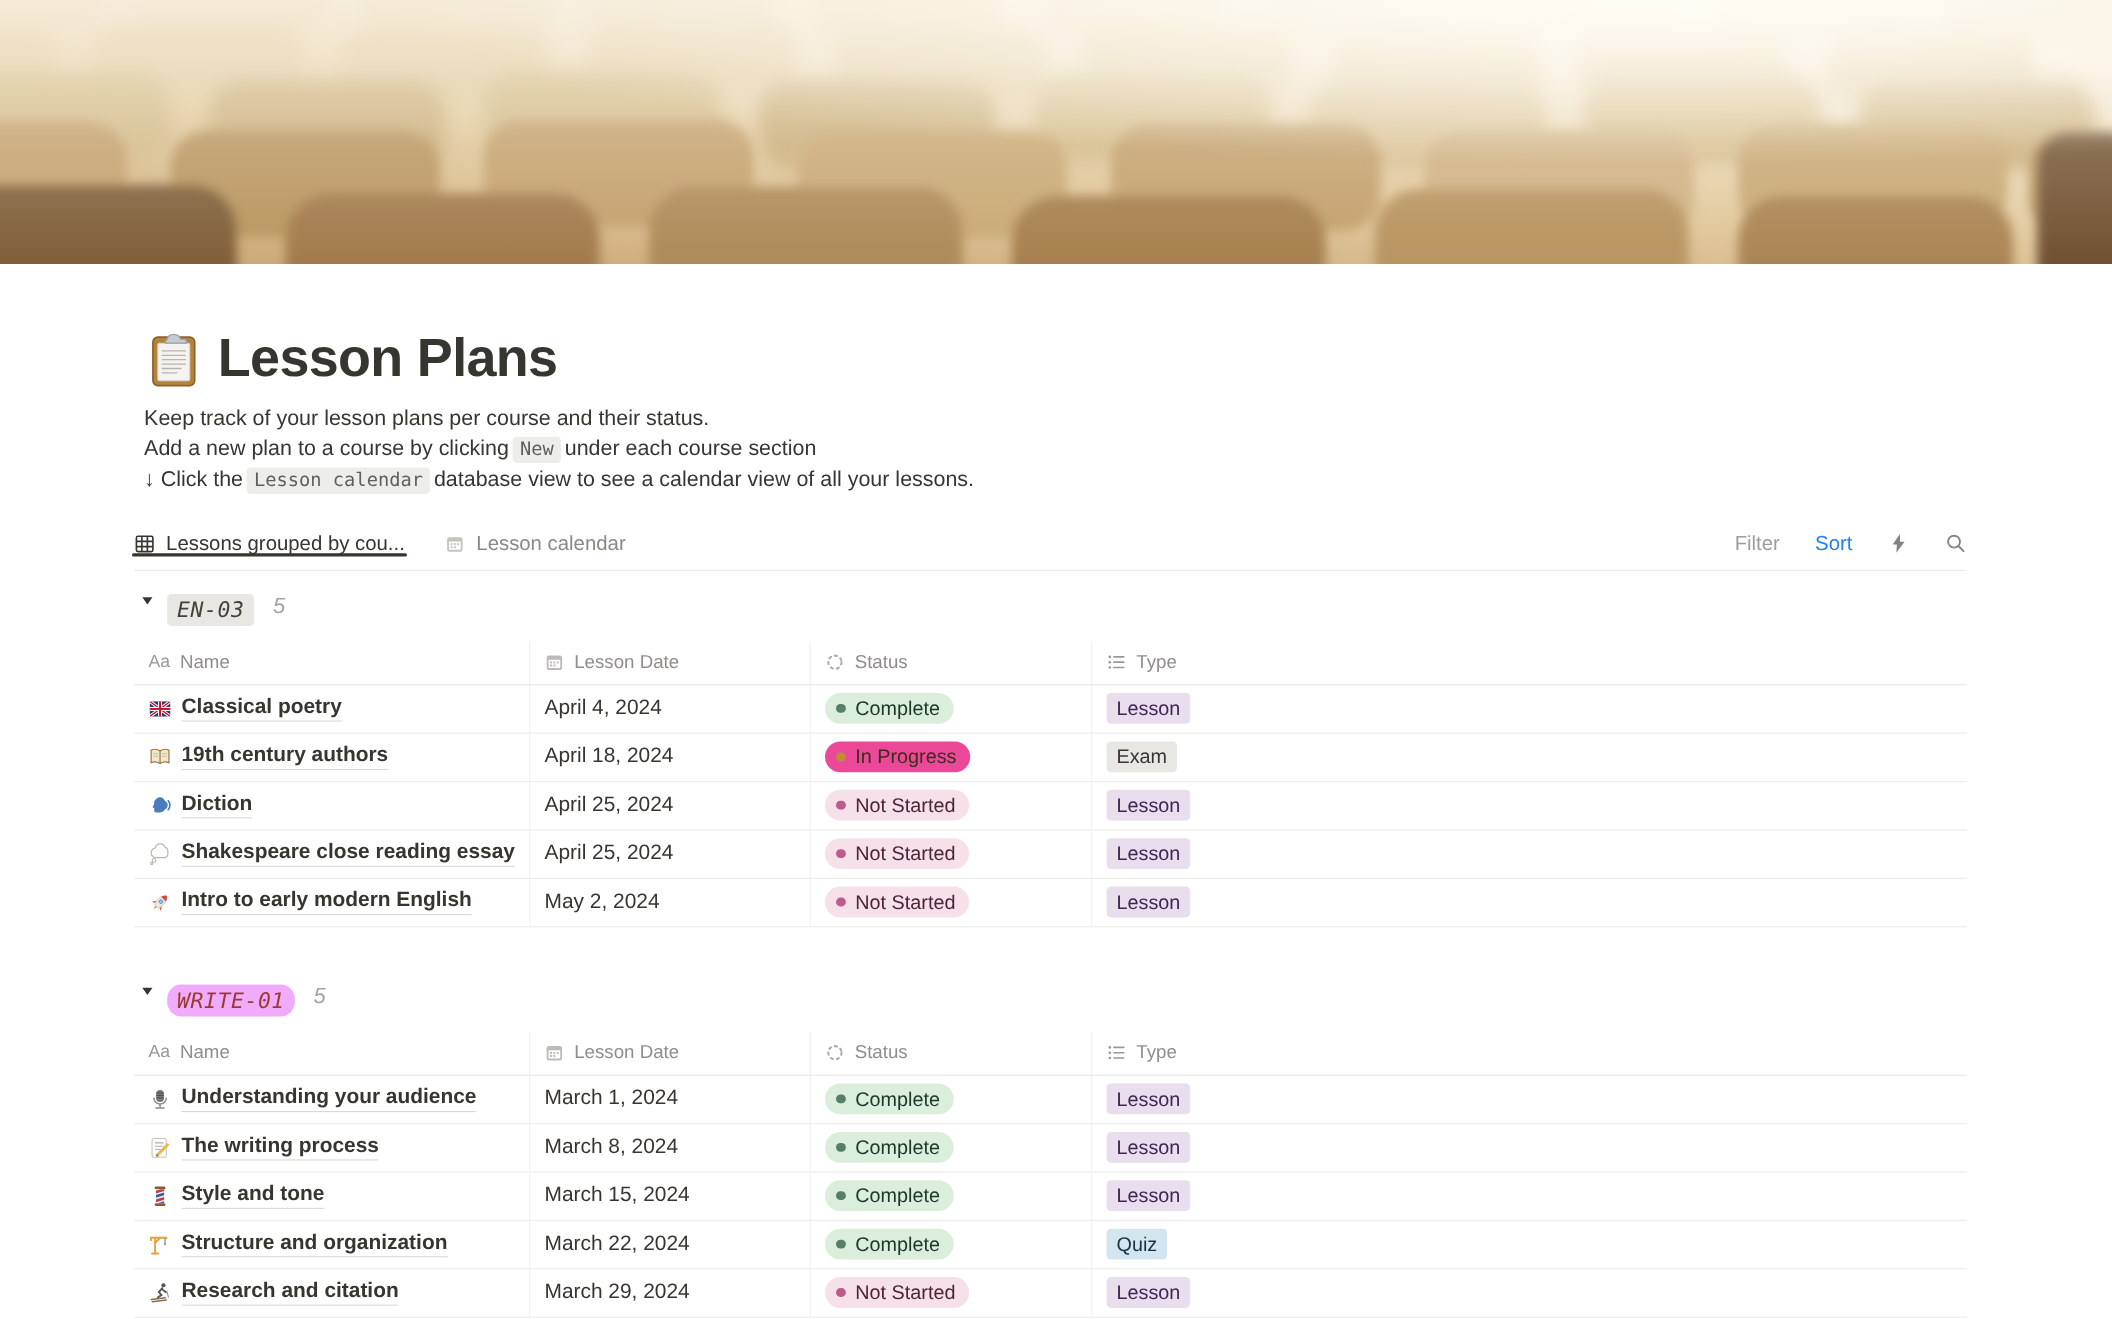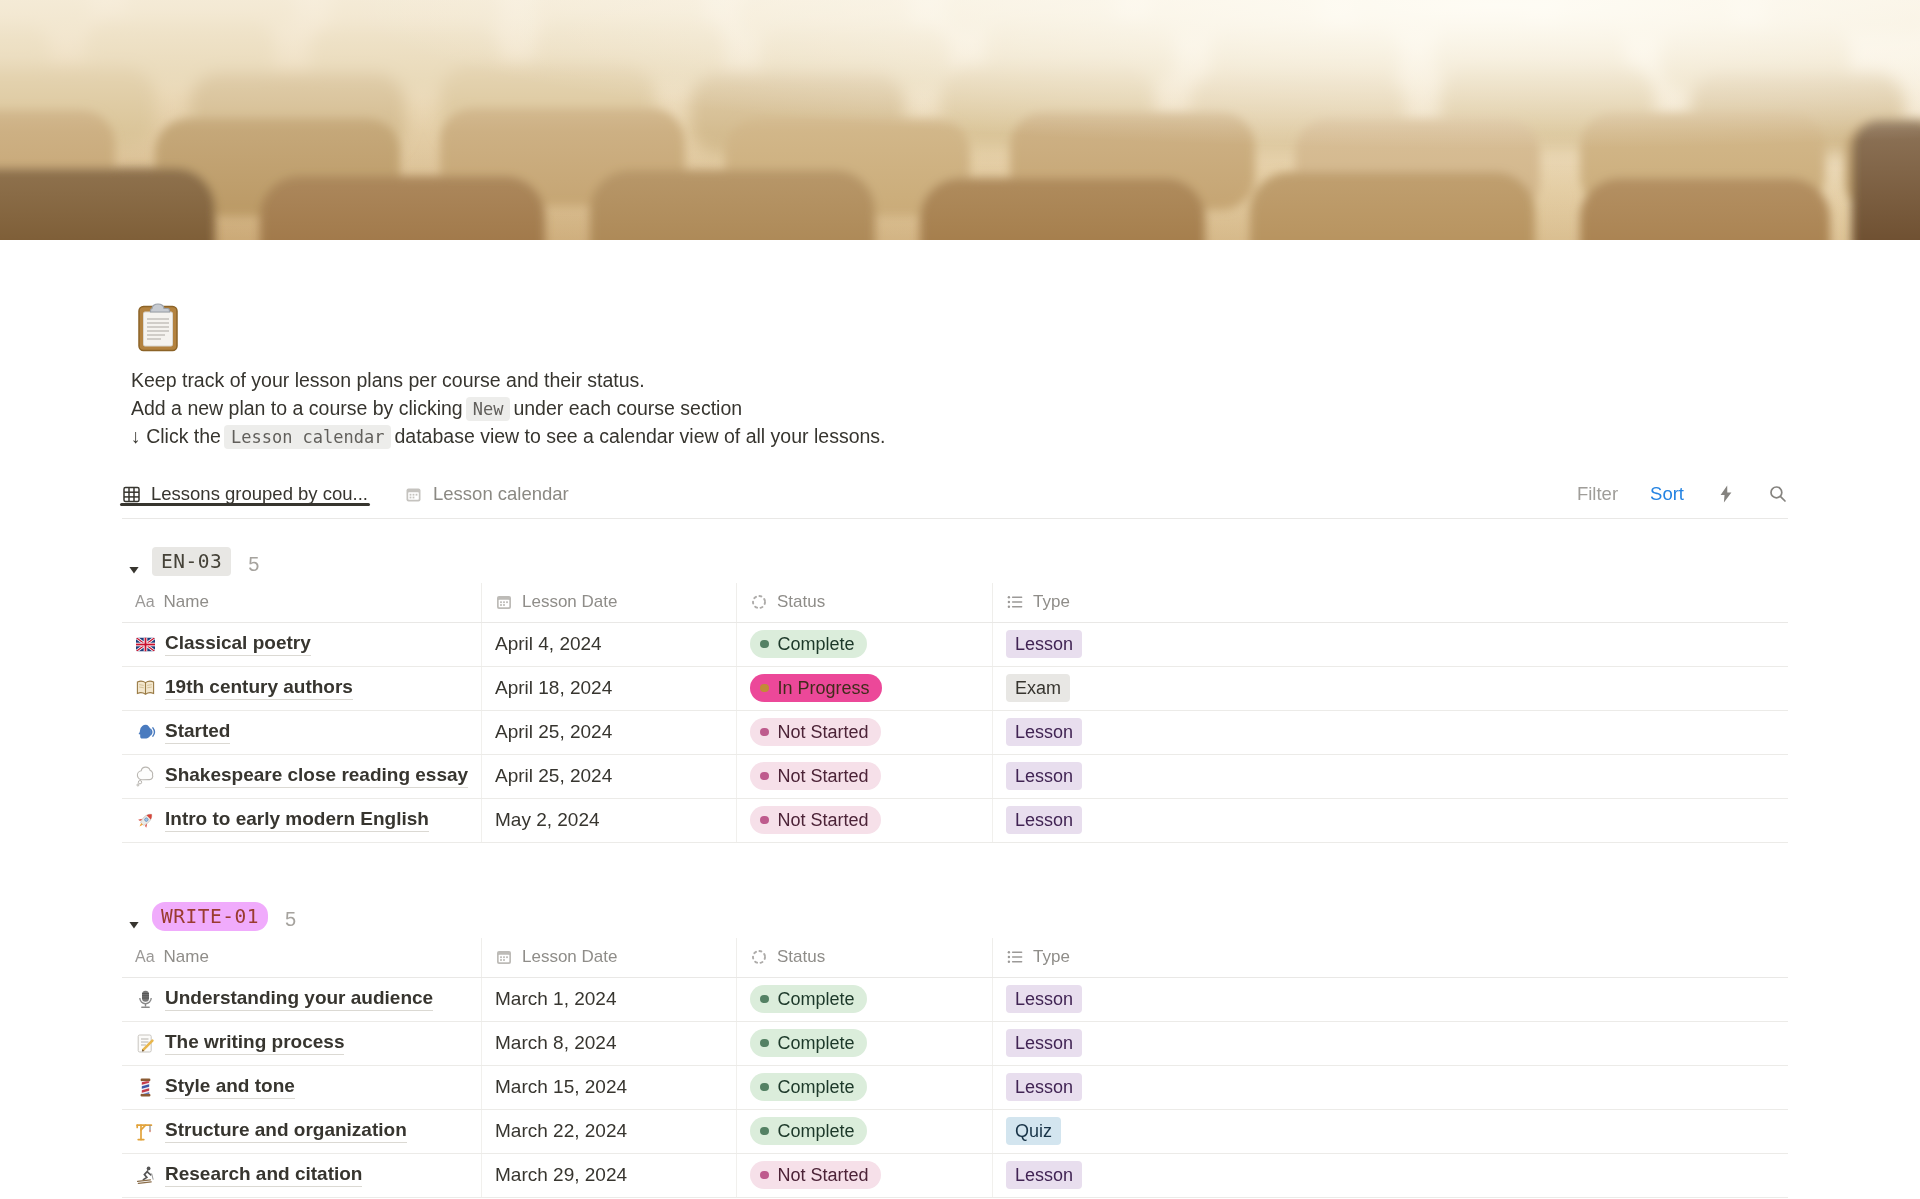--- a/index.html
+++ b/index.html
@@ -29,21 +29,21 @@
   .tab.active{color:#37352F;font-weight:500;}
   .tab.active::after{content:"";position:absolute;left:-2px;right:-2px;bottom:-1px;height:2.6px;
     background:#37352F;border-radius:2px;}
   .controls{display:flex;align-items:center;gap:32px;font-size:18.5px;color:#9f9d99;}
   .controls .sort{font-weight:400;}
   .icon{display:inline-flex;align-items:center;justify-content:center;line-height:0;}
   .icon svg{display:block;}
   
   .group:first-child{margin-top:21px;}
   .group + .group{margin-top:52px;}
-  .group-header{display:flex;align-items:flex-end;height:36px;}
+  .group-header{display:flex;align-items:flex-start;height:36px;font-style:italic;}
   .toggle-btn{width:30px;display:inline-flex;align-items:center;cursor:pointer;padding-left:6px;box-sizing:border-box;}
   .badge{font-family:"DejaVu Sans Mono","Liberation Mono",monospace;font-size:19.5px;
     padding:3px 9px;border-radius:4px;letter-spacing:0.5px;}
   .count{margin-left:17px;font-size:20px;color:#A6A39E;}
   
   .thead{display:grid;grid-template-columns:359px 255px 256px 1fr;height:39px;margin-top:7px;
     border-bottom:1px solid #E9E8E6;color:#8f8d89;font-size:17px;}
   .th{display:flex;align-items:center;gap:9px;padding-left:13px;cursor:pointer;}
   .th .aa{font-size:16px;color:#9B9997;letter-spacing:0;}
   .th:not(:first-child){border-left:1px solid #EFEEEB;}
@@ -160,20 +160,21 @@
               <line x1="16" y1="19" x2="38" y2="19"></line>
               <line x1="16" y1="23" x2="38" y2="23"></line>
               <line x1="16" y1="27" x2="38" y2="27"></line>
               <line x1="16" y1="31" x2="38" y2="31"></line>
               <line x1="16" y1="35" x2="34" y2="35"></line>
               <line x1="16" y1="39" x2="30" y2="39"></line>
             </g>
             <path d="M21 8.5 a6 4.5 0 0 1 12 0 h3.5 a2 2 0 0 1 2 2 v1.5 h-19 v-1.5 a2 2 0 0 1 2-2 Z" fill="#C7CBD1" stroke="#9AA0A8" stroke-width="1.2"></path>
           </svg>
         </span>
+      <span class="page-title">Lesson Plans</span>
     </div>
     <div class="description">
         <div><span>Keep track of your lesson plans per course and their status.</span></div>
         <div><span>Add a new plan to a course by clicking</span><span class="code">New</span><span>under each course section</span></div>
         <div><span>↓ Click the</span><span class="code">Lesson calendar</span><span>database view to see a calendar view of all your lessons.</span></div>
       </div>
   </div>
 
   <div class="toolbar">
     <div class="tabs">
@@ -361,21 +362,21 @@
           <div class="td name">
             <span class="icon">
               <svg width="21" height="21" viewBox="0 0 21 21">
                 <path d="M12.3 3.1 a5.7 5.7 0 0 0 -7.3 5.4 c0 1.5 -0.8 2.4 -1.5 3.4 l1.7 0.7 v2.2 c0 1 0.8 1.8 1.8 1.8 h3.3 c2.8 0 5.2 -2.1 5.6 -4.9 c0.5 -3.4 -0.9 -6.7 -3.6 -8.6 Z" fill="#4A7BBF"></path>
                 <g stroke="#4A7BBF" stroke-width="1.4" fill="none" stroke-linecap="round">
                   <path d="M15.6 7.2 a4.3 4.3 0 0 1 0 5.6"></path>
                   <path d="M17.9 5.8 a7 7 0 0 1 0 8.4"></path>
                 </g>
               </svg>
             </span>
-            <span class="name-text">Started</span>
+            <span class="name-text">Diction</span>
           </div>
           <div class="td date">
             <span>April 25, 2024</span>
           </div>
           <div class="td">
             <span class="pill-status" style="background: rgb(246, 224, 233); color: rgb(76, 35, 55);">
               <span class="dot" style="background: rgb(190, 91, 141);"></span>
               <span>Not Started</span>
             </span>
           </div>

